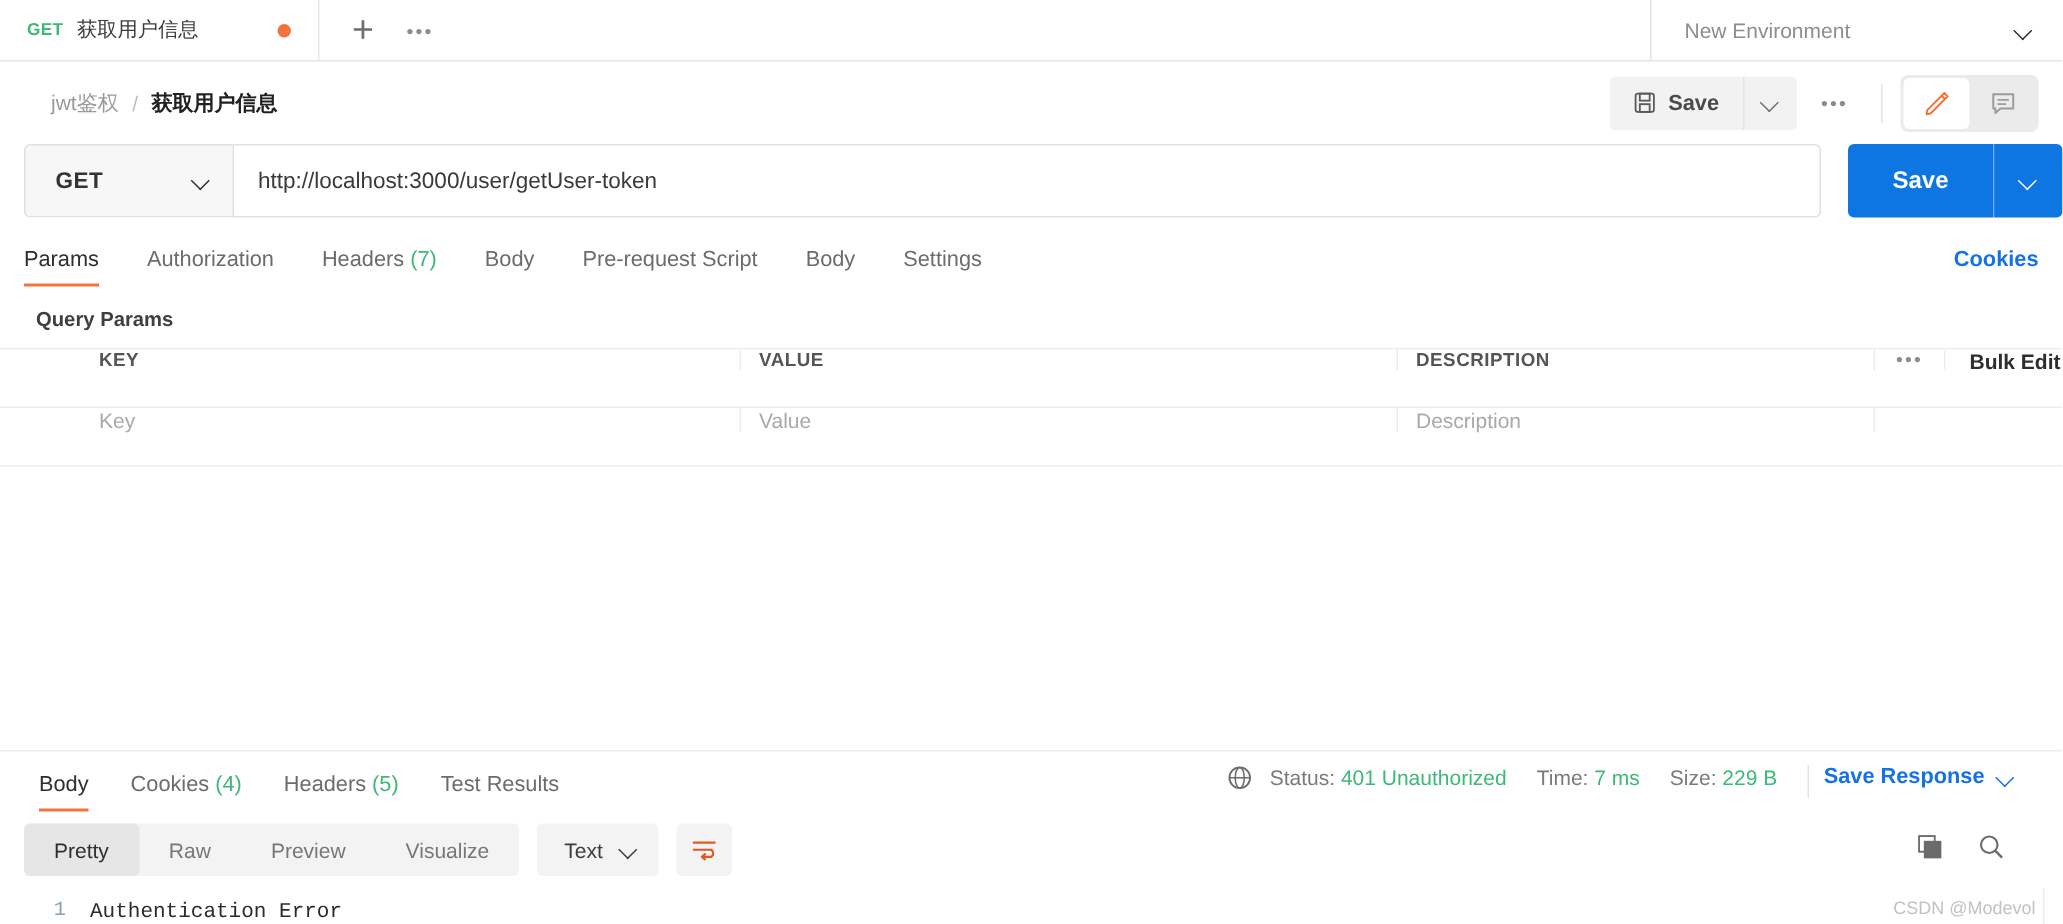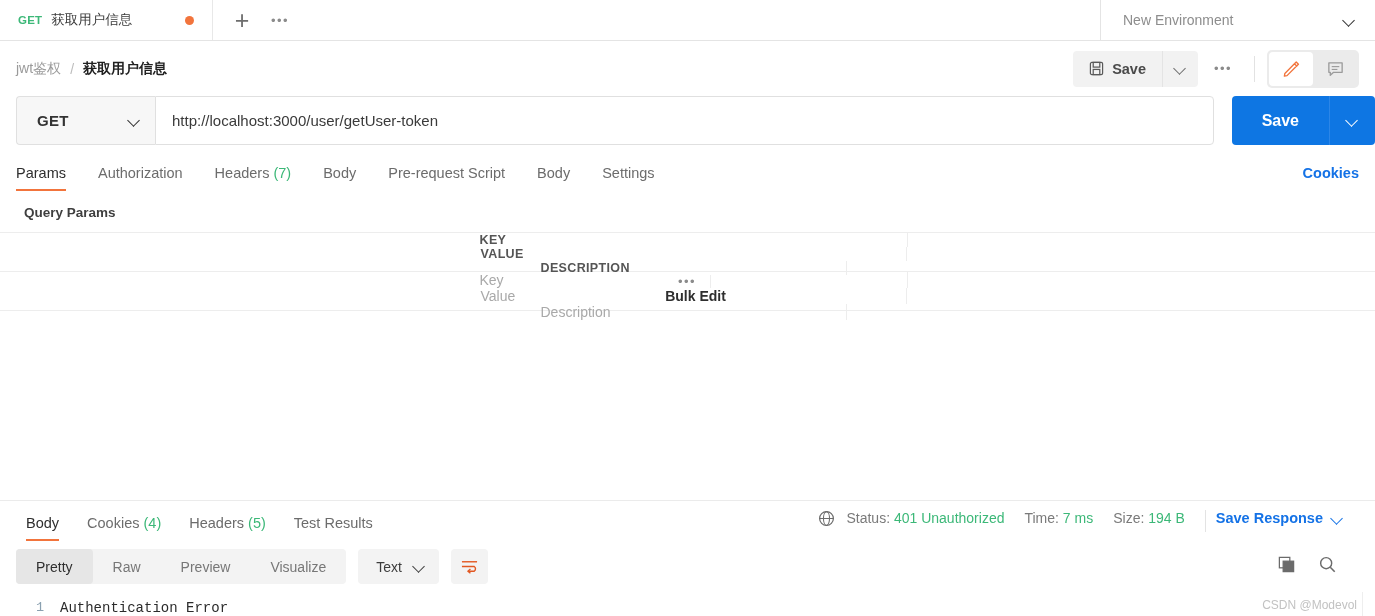--- a/index.html
+++ b/index.html
@@ -57,21 +57,21 @@
     content: ""; position: absolute; left: 0; top: 1px;
     width: 8px; height: 8px;
     border-right: 1.6px solid currentColor; border-bottom: 1.6px solid currentColor;
     transform: rotate(45deg);
   }
 
   
   .crumbrow {
     height: 55px; min-height: 55px;
     display: flex; align-items: center;
-    padding: 0 16px 0 16px;
+    padding: 0 16px 0 34px;
   }
   .crumb-parent { font-size: 14px; color: #9a9a9a; cursor: pointer; }
   .crumb-sep { font-size: 14px; color: #bdbdbd; margin: 0 9px; }
   .crumb-current { font-size: 14px; color: #212121; font-weight: 700; }
   .crumbrow-spacer { flex: 1; }
   .save-group { display: flex; align-items: stretch; height: 36px; border-radius: 4px; overflow: hidden; }
   .save-btn {
     display: flex; align-items: center; gap: 8px;
     padding: 0 16px; background: #f2f2f2; cursor: pointer;
     font-size: 14.5px; font-weight: 600; color: #4a4a4a;
@@ -124,21 +124,21 @@
   .rtab.active::after {
     content: ""; position: absolute; left: 0; right: 0; bottom: 0; height: 2.5px; background: #f2743c;
   }
   .count { color: #3cb878; }
   .reqtabs-spacer { flex: 1; }
   .cookies-link { font-size: 14.5px; color: #1472e6; font-weight: 600; padding-bottom: 10px; cursor: pointer; }
 
   
   .qp-title { font-size: 13.5px; font-weight: 700; color: #3f3f3f; padding: 14px 0 12px 24px; }
   .ptable { border-top: 1px solid #ededed; }
-  .prow { display: flex; align-items: center; flex-direction: column; }
+  .prow { display: flex; align-items: flex-start; }
   .prow.head { border-bottom: 1px solid #ededed; height: 39px; }
   .prow.body { border-bottom: 1px solid #ededed; height: 39px; }
   .pcell {
     display: flex; align-items: center; padding: 0 0 0 12px;
     border-right: 1px solid #ededed;
   }
   .pcell.gutter { width: 54px; min-width: 54px; padding: 0; }
   .pcell.key { width: 440px; min-width: 440px; }
   .pcell.value { width: 438px; min-width: 438px; }
   .pcell.desc { width: 318px; min-width: 318px; }
@@ -381,21 +381,21 @@
         <span class="meta-item">
           <span>Status:</span>
           <span class="meta-val">401 Unauthorized</span>
         </span>
         <span class="meta-item">
           <span>Time:</span>
           <span class="meta-val">7 ms</span>
         </span>
         <span class="meta-item">
           <span>Size:</span>
-          <span class="meta-val">194 B</span>
+          <span class="meta-val">229 B</span>
         </span>
         <span class="meta-sep"></span>
         <span class="save-resp">
           <span>Save Response</span>
           <span class="chev"></span>
         </span>
         <span style="width:16px"></span>
       </div>
     </div>
 

